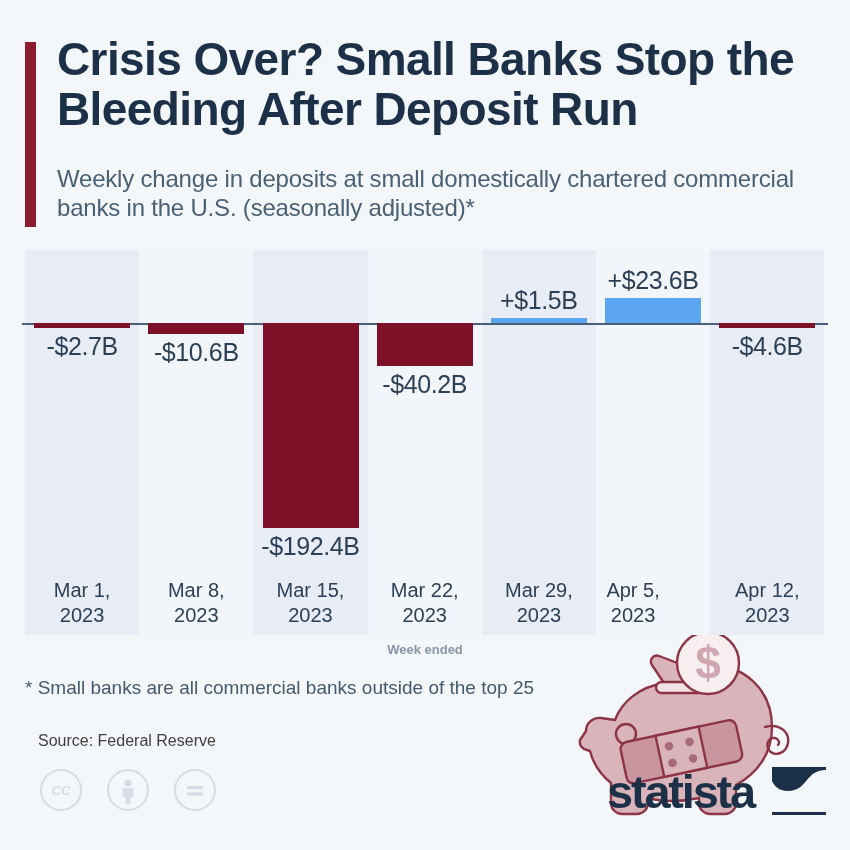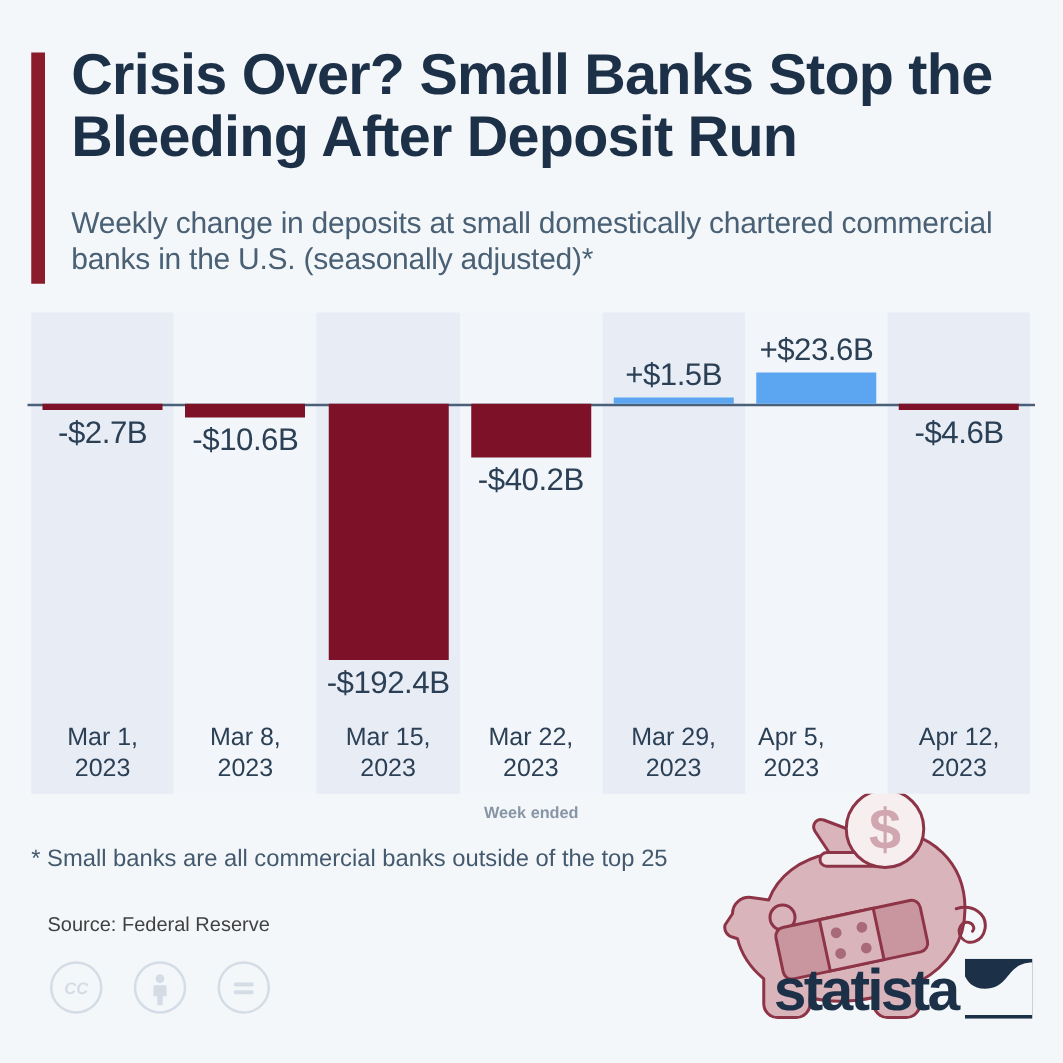--- a/index.html
+++ b/index.html
@@ -75,21 +75,21 @@
   }
 
   
   .footer { position:absolute; left:0; top:765px; width:850px; height:85px; }
   .cc-icons { position:absolute; left:40px; top:4px; display:flex; gap:25px;font-style:italic; }
   .cc-badge {
     width:42px; height:42px; border-radius:50%;
     border:2.5px solid #d4dde6; color:#d4dde6;
     display:flex; align-items:center; justify-content:center;
   }
-  .logo { position:absolute; right:24px; top:2px; display:flex; align-items:center; gap:6px; }
+  .logo { position:absolute; right:24px; top:2px; display:flex; align-items:center; gap:18px; }
   .logo-word {
     font-size:47px; font-weight:bold; color:#1c3047;
     letter-spacing:-2.2px; line-height:47px;
   }
 </style>
 </head>
 <body>
 
 <div class="infographic">
 

